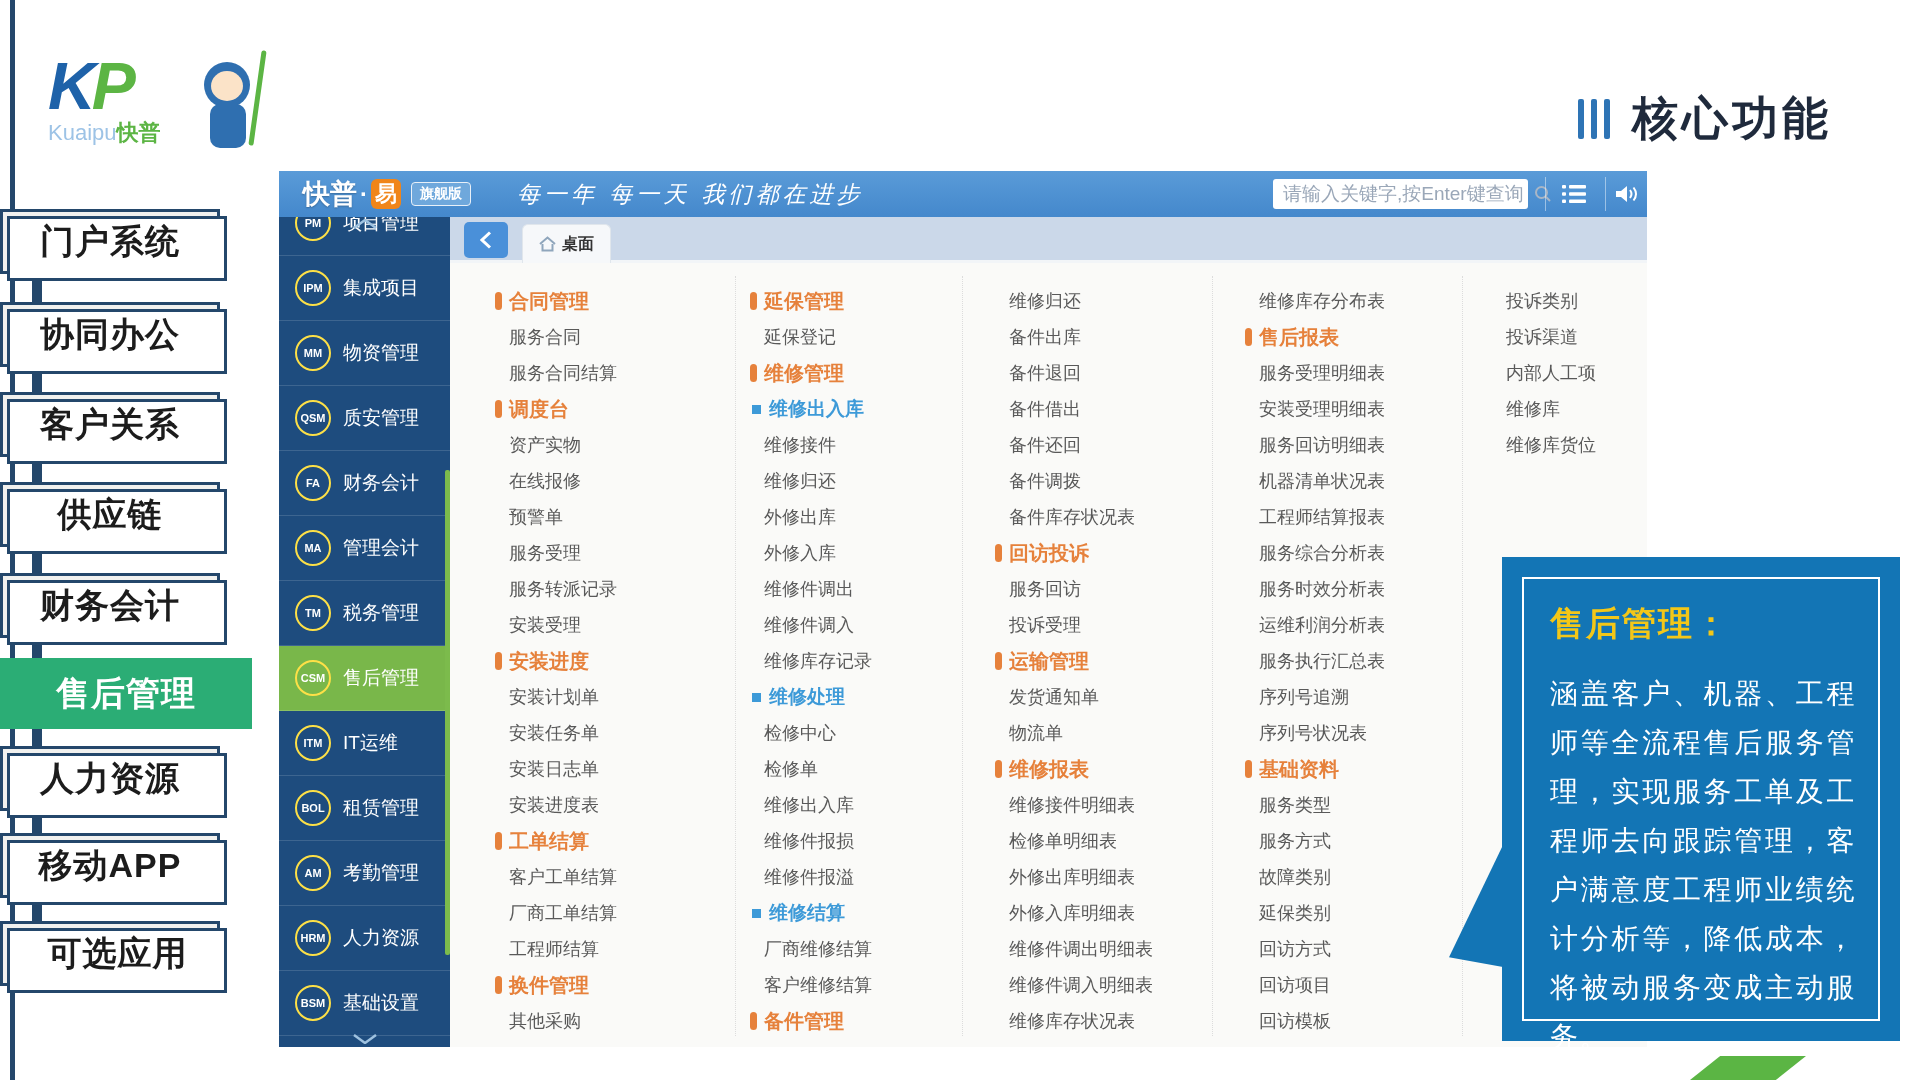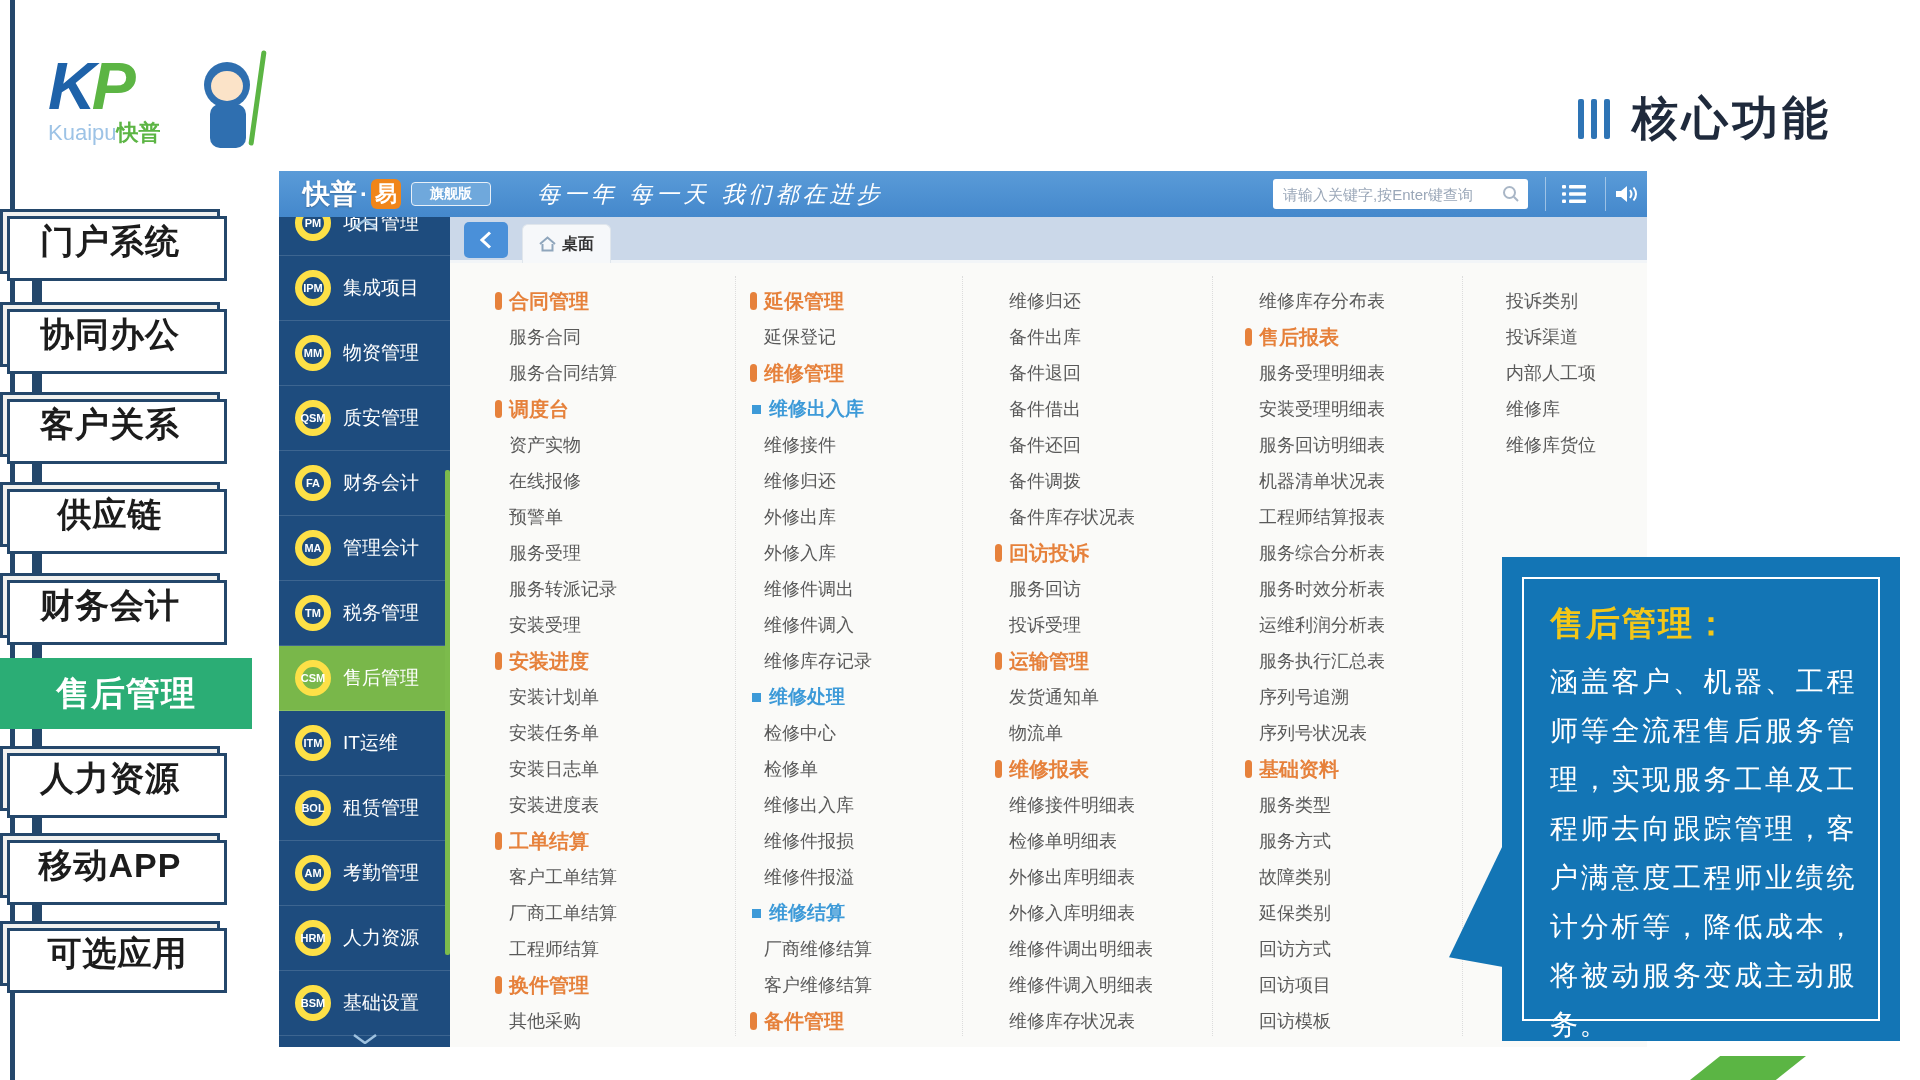--- a/index.html
+++ b/index.html
@@ -43,37 +43,37 @@
   .app { position:absolute; left:279px; top:171px; width:1368px; height:876px; z-index:3; background:#FAFAF8; }
 
   .app-topbar { position:absolute; left:0; top:0; width:1368px; height:46px;
                 background:linear-gradient(#5A9BD8,#4488CC); display:flex; align-items:center; }
   .brand { margin-left:24px; display:flex; align-items:center; }
   .brand .b1 { color:#fff; font-size:27px; font-weight:bold; text-shadow:0 1px 2px rgba(0,0,0,.25); }
   .brand .dot { color:#fff; font-size:24px; font-weight:bold; margin:0 3px; }
   .brand .yi { background:#F08519; color:#fff; font-size:22px; font-weight:bold; width:30px; height:30px;
                border-radius:6px; display:flex; align-items:center; justify-content:center; }
   .edition { margin-left:10px; background:#6FA8DC; border:1px solid #E8F0F8; border-radius:4px;
-             color:#fff; font-size:14px; font-weight:bold; padding:2px 18px; }
+             color:#fff; font-size:14px; font-weight:bold; padding:2px 8px; }
   .slogan { margin-left:46px; color:#fff; font-size:23px; font-style:italic;
             font-family:"DejaVu Serif","Liberation Serif",serif; letter-spacing:4px; }
   .search-wrap { position:absolute; left:994px; top:8px; width:255px; height:30px; background:#fff;
                  border-radius:3px; display:flex; align-items:center; }
-  .search-wrap input { flex:1; border:none; outline:none; background:transparent; font-size:15px;
+  .search-wrap input { flex:1; border:none; outline:none; background:transparent; font-size:19px;
                  color:#444; padding:0 6px 0 10px; font-family:inherit; }
   .search-wrap input::placeholder { color:#9AA7B8; }
   .tb-sep { position:absolute; top:6px; width:1px; height:34px; background:rgba(255,255,255,.45); }
   .tb-icon { position:absolute; top:10px; width:28px; height:26px; display:flex; align-items:center; justify-content:center; cursor:pointer; }
 
   
   .app-side { position:absolute; left:0; top:46px; width:171px; height:830px; background:#1E4C7E; overflow:hidden; }
   .app-side-list { margin-top:-26px; }
   .side-item { height:65px; display:flex; align-items:center; padding-left:16px;
                border-bottom:1px solid rgba(255,255,255,.14); cursor:pointer; }
-  .side-item .circ { width:36px; height:36px; border:7px solid #fde047; border-radius:50%;
+  .side-item .circ { width:36px; height:36px; border:2px solid #fde047; border-radius:50%;
                display:flex; align-items:center; justify-content:center;
                color:#fff; font-size:11px; font-weight:bold; flex:none; }
   .side-item .lbl { color:#fff; font-size:19px; margin-left:12px; white-space:nowrap; }
   .side-item.sel { background:#79B74A; }
   .side-chev { position:absolute; left:0; width:171px; text-align:center; z-index:3; }
   .side-chev svg { display:block; margin:0 auto; }
   .side-scroll { position:absolute; right:0; top:253px; width:5px; height:485px; background:#7CBB4C; z-index:4; border-radius:2px; }
 
   
   .tabbar { position:absolute; left:171px; top:46px; width:1197px; height:46px; background:#CBD8E9; border-bottom:3px solid #F2F5F8; }
@@ -90,21 +90,21 @@
   .m-row { height:36px; display:flex; align-items:center; }
   .m-item { font-size:18px; color:#595959; padding-left:14px; cursor:pointer; white-space:nowrap; }
   .m-head { font-size:20px; color:#E6813B; font-weight:bold; display:flex; align-items:center; white-space:nowrap; }
   .m-head .pill { width:7px; height:18px; background:#E6813B; border-radius:4px; margin-right:7px; flex:none; }
   .m-sub { font-size:19px; color:#3D9AD8; font-weight:bold; display:flex; align-items:center; padding-left:2px; white-space:nowrap; }
   .m-sub .sq { width:9px; height:9px; background:#3D9AD8; margin-right:8px; flex:none; }
 
   
   .callout { position:absolute; left:1502px; top:557px; width:398px; height:484px; background:#1375B5; z-index:6; }
   .callout .inner { position:absolute; inset:20px; border:2px solid #fff; padding:22px 22px 0 26px; }
-  .callout .c-title { color:#F3C718; font-size:34px; font-weight:bold; margin-bottom:10px; letter-spacing:2px; }
+  .callout .c-title { color:#F3C718; font-size:34px; font-weight:bold; margin-bottom:22px; letter-spacing:2px; }
   .callout .c-body { color:#fff; font-size:28px; line-height:49px; letter-spacing:1.5px; text-align:justify; }
   .callout-tail { position:absolute; left:1449px; top:845px; width:54px; height:122px; background:#1375B5;
                   clip-path:polygon(100% 0,100% 100%,0 92%); z-index:5; }
 
   .corner-flag { position:absolute; left:1690px; top:1056px; width:116px; height:24px; background:#5BB544;
                  clip-path:polygon(26% 0,100% 0,74% 100%,0 100%); z-index:7; }
 </style>
 </head>
 <body>
 

